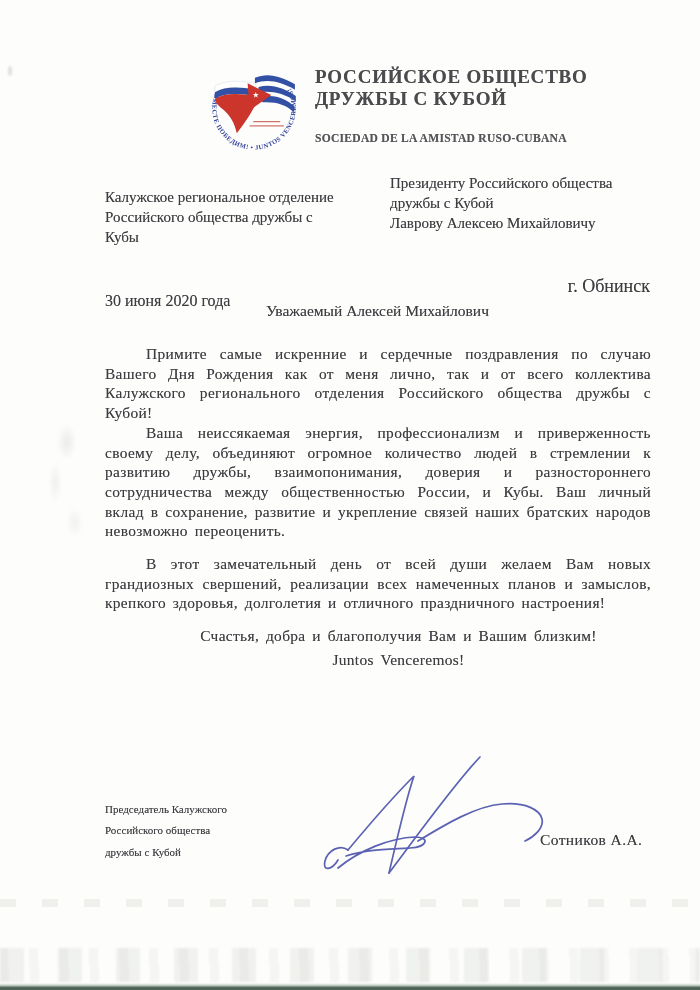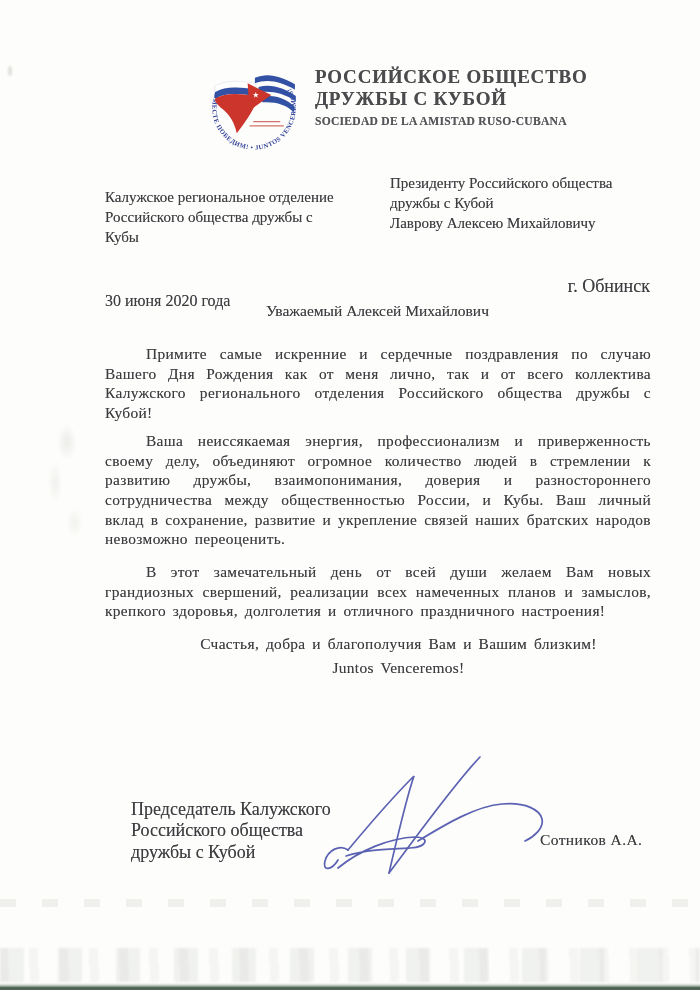--- a/index.html
+++ b/index.html
@@ -11,46 +11,46 @@
   }
   .soft{ text-shadow:0 0 .6px rgba(70,70,75,.55); }
 
   
   .logo-svg{position:absolute;left:204px;top:56px;width:100px;height:100px;}
   .org-title{position:absolute;left:315px;top:66px;width:300px;color:#4b4b4e;}
   .org-title .l1,.org-title .l2{
     font-weight:bold;font-size:19px;line-height:22px;letter-spacing:.8px;
   }
   .org-title .l3{
-    font-weight:bold;font-size:11.6px;letter-spacing:.25px;margin-top:5px;color:#55555a;
+    font-weight:bold;font-size:11.6px;letter-spacing:.25px;margin-top:22px;color:#55555a;
   }
 
   
   .sender{position:absolute;left:105px;top:187px;width:262px;font-size:15px;line-height:20px;}
   .recipient{position:absolute;left:390px;top:173px;width:260px;font-size:15px;line-height:20px;text-align:left;}
 
   .dateline-date{position:absolute;left:105px;top:292px;font-size:16px;}
   .dateline-city{position:absolute;left:390px;top:276px;width:260px;text-align:right;font-size:18px;}
 
   .salutation{position:absolute;left:105px;top:302px;width:545px;text-align:center;font-size:15.5px;}
 
   
   .body-text{position:absolute;left:105px;top:344px;width:546px;}
   .body-text p{
     margin:0;font-size:15.4px;line-height:19.7px;
     text-align:justify;text-indent:41px;
     letter-spacing:.35px;word-spacing:2.6px;
   }
-  .body-text p.sp-a{margin-bottom:8px;}
+  .body-text p.sp-a{}
   .body-text p.sp-b{margin-bottom:13px;}
   .body-text p.sp-c{margin-bottom:4px;}
   .body-text p.last{text-align:center;}
 
   
-  .sig-title{position:absolute;left:105px;top:799px;width:240px;font-size:18px;line-height:21.3px;margin-left:26px;}
+  .sig-title{position:absolute;left:105px;top:799px;width:240px;font-size:11px;line-height:21.3px;}
   .sig-name{position:absolute;left:540px;top:831px;font-size:15.5px;letter-spacing:.4px;font-family:Liberation Serif, serif;}
   .sig-svg{position:absolute;left:318px;top:744px;width:336px;height:140px;}
 
   
   .smudge{
     position:absolute;left:20px;top:418px;width:78px;height:134px;opacity:.5;filter:blur(1.2px);
     background:
       radial-gradient(14px 26px at 60% 18%, rgba(150,150,145,.35), transparent 70%),
       radial-gradient(10px 30px at 45% 48%, rgba(160,160,152,.28), transparent 70%),
       radial-gradient(12px 22px at 70% 78%, rgba(160,160,152,.25), transparent 70%);

